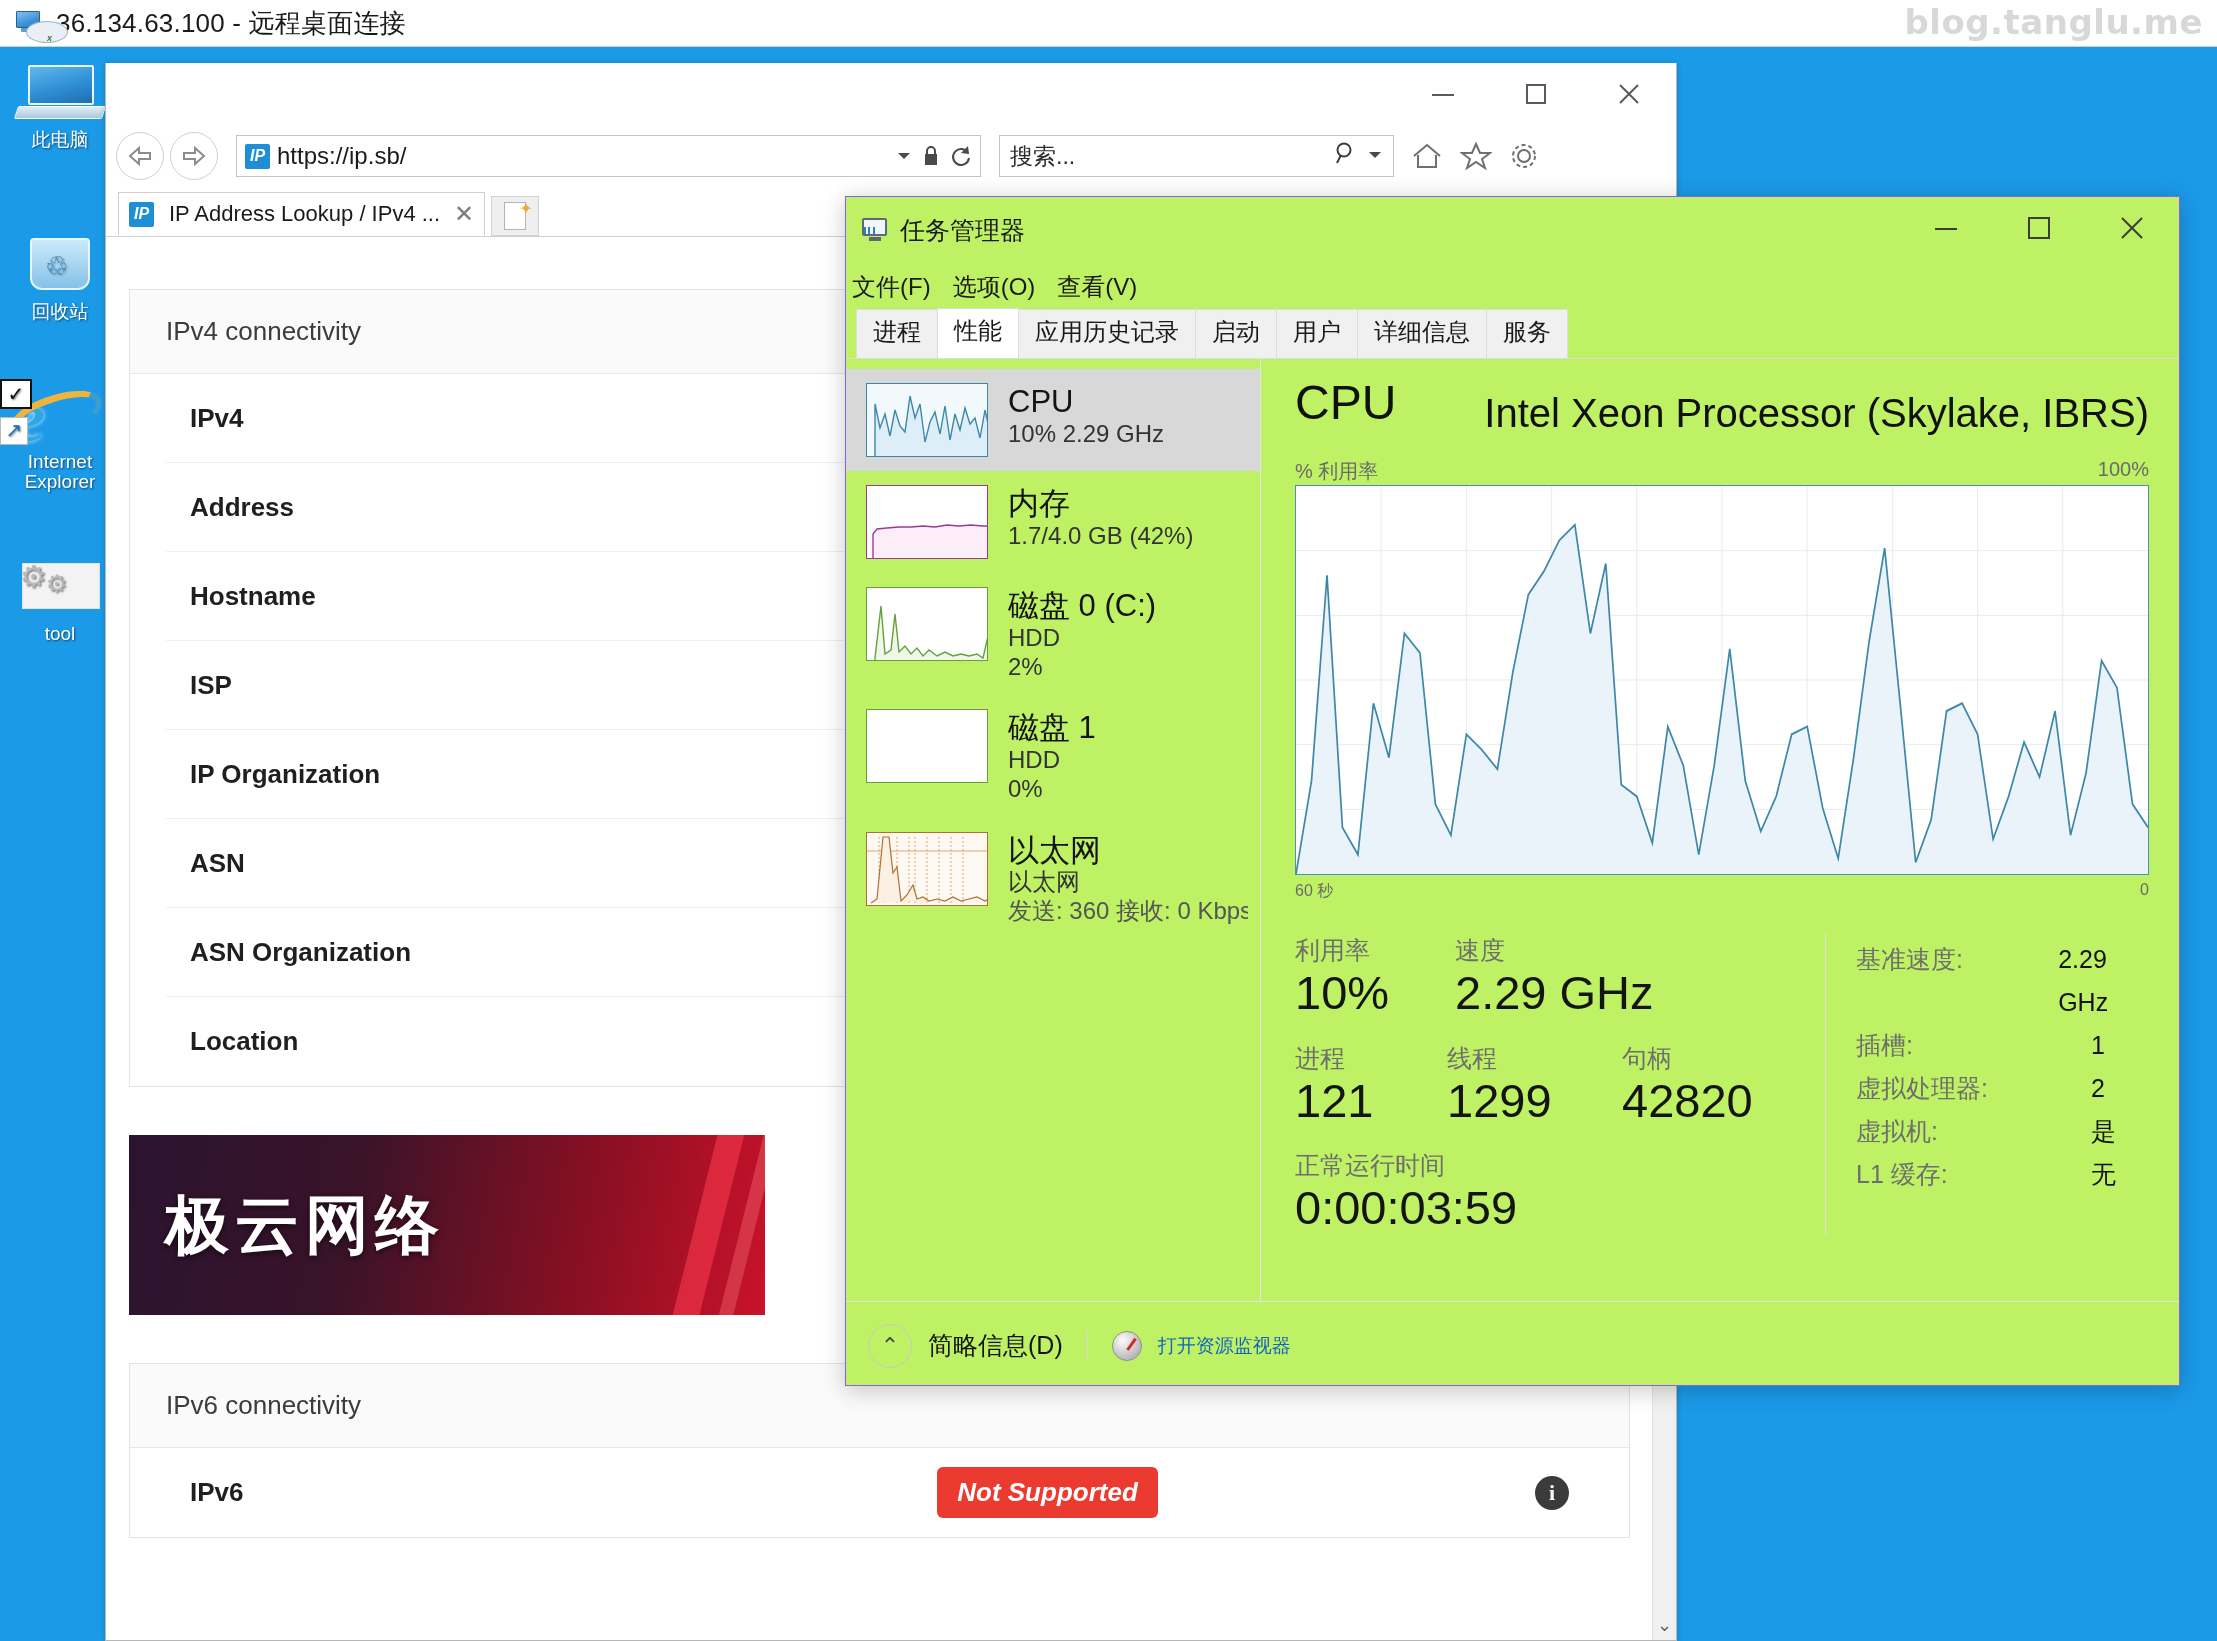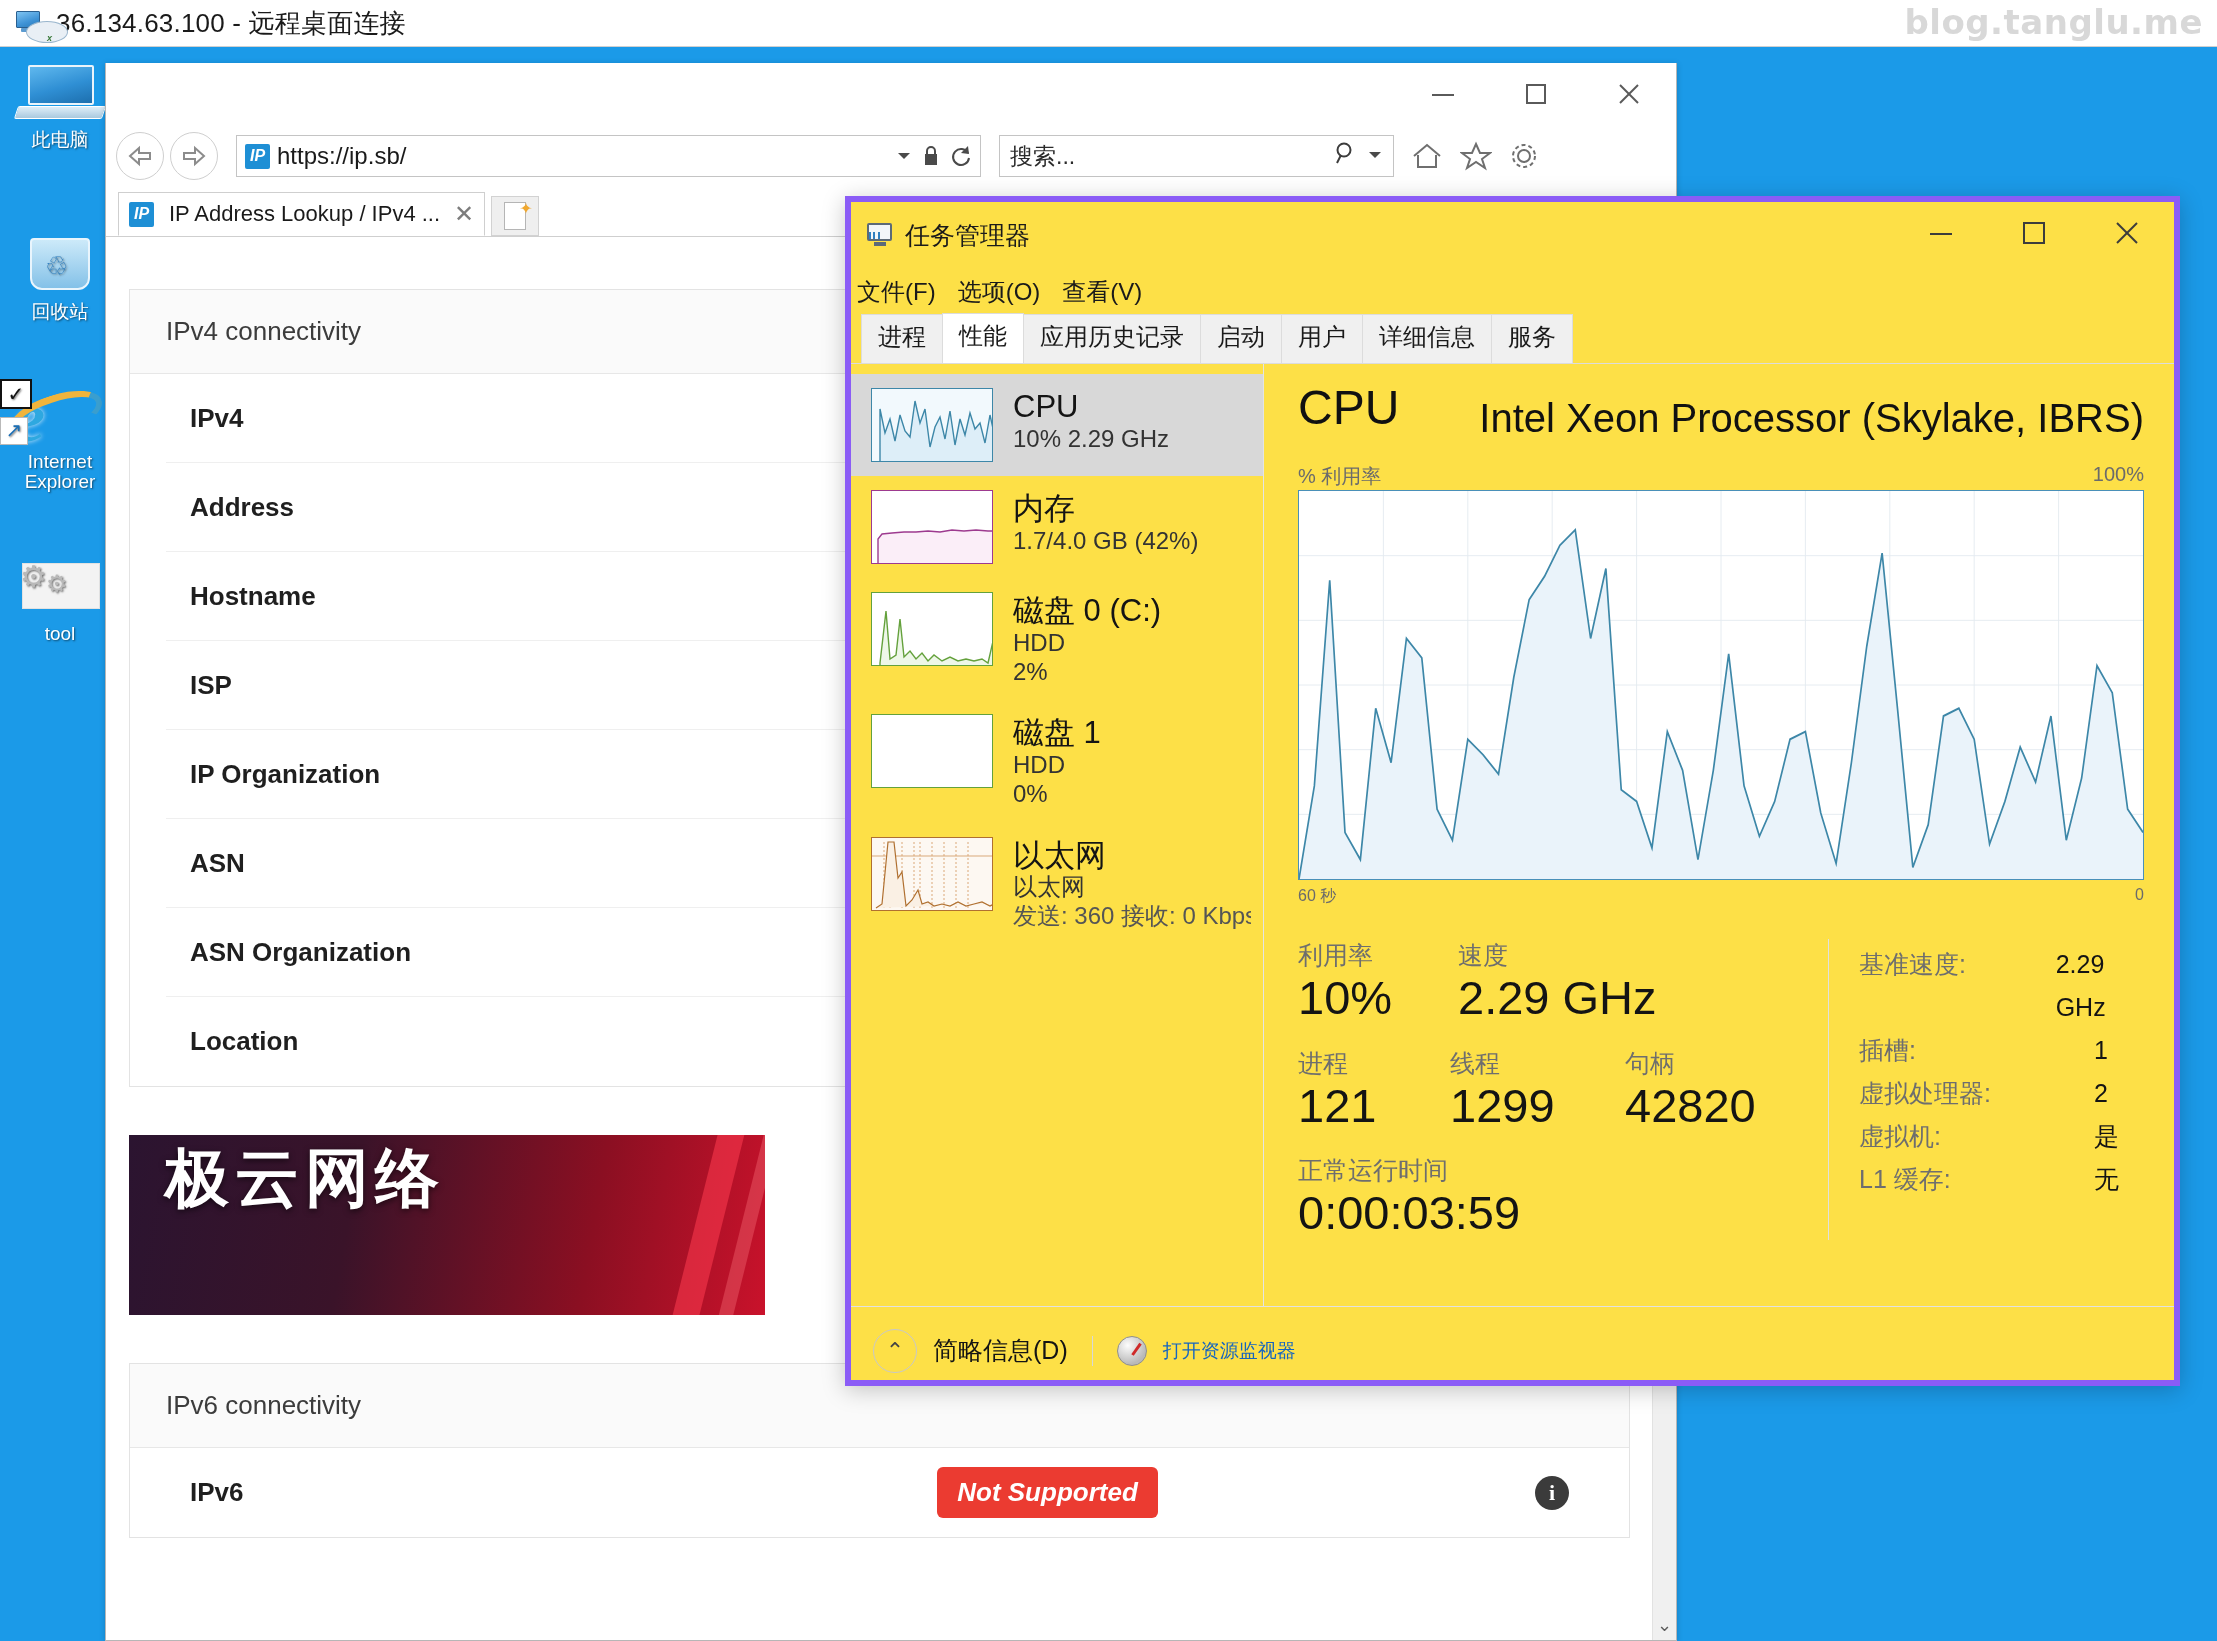--- a/index.html
+++ b/index.html
@@ -122,39 +122,39 @@
   .row-value.center{ text-align:center;}
   .badge{ display:inline-block; border-radius:6px; color:#fff; font-weight:bold; padding:10px 20px; font-size:26px;font-style:italic;}
   .badge.green{ background:#2eb24c;}
   .badge.red{ background:#eb3b31;}
   .badge.orange{ background:#efa42a; font-size:22px; padding:6px 14px; border-radius:5px;}
   .info-dot{ width:34px;height:34px;border-radius:50%;background:#3b3b3b;color:#fff;font-size:22px;
     font-weight:bold; display:flex; align-items:center; justify-content:center; font-family:"Liberation Serif",serif;}
 
   #banner{ margin:48px 0 0 0; width:636px; height:180px;
     background:linear-gradient(100deg,#2b1430 0%,#3a1329 35%,#8b0f22 72%,#c9122b 100%);
-    display:flex; align-items:flex-start; justify-content:flex-start; position:relative; overflow:hidden;}
+    display:flex; align-items:center; justify-content:flex-start; position:relative; overflow:hidden;}
   #banner .streak{ position:absolute; right:46px; top:-40px; width:26px; height:280px;
     background:rgba(255,60,80,.55); transform:rotate(14deg);}
   #banner .streak2{ position:absolute; right:12px; top:-40px; width:14px; height:280px;
     background:rgba(255,120,130,.35); transform:rotate(14deg);}
   #banner-text{ color:#fff; font-size:64px; font-weight:bold; letter-spacing:6px; margin-left:36px;
     text-shadow:0 2px 6px rgba(0,0,0,.6); z-index:2;}
 
   
   #page-scrollbar{ position:absolute; right:0; top:0; width:24px; height:1403px; background:#f0f0f0;
     border-left:1px solid #e2e2e2;}
   #page-scrollbar .thumb{ position:absolute; left:0; top:0; width:23px; height:150px; background:#cdcdcd;}
   #page-scrollbar .arrow-dn{ position:absolute; left:0; bottom:2px; width:23px; height:26px;
     color:#5c5c5c; font-size:18px; text-align:center; line-height:26px;}
 
   
   #taskmgr{
     position:absolute; left:845px; top:196px; width:1335px; height:1190px;
-    background:#fde047; border:6px solid #8b5cf6; box-shadow:0 4px 22px rgba(0,0,0,.22);
+    background:#bef264; border:1px solid #8b5cf6; box-shadow:0 4px 22px rgba(0,0,0,.22);
   }
   #tm-title{ height:66px; display:flex; align-items:center; padding-left:14px; position:relative;}
   #tm-title-text{ font-size:25px; color:#1a1a1a; margin-left:10px;}
   .tm-ico{ width:30px; height:26px; position:relative;}
   .tm-ico .scr{ position:absolute; left:2px; top:1px; width:25px; height:18px; background:#f2f6f9;
     border:2px solid #5c6a78; border-radius:2px;}
   .tm-ico .ln{ position:absolute; left:4px; top:10px; width:21px; height:7px;
     background:linear-gradient(90deg,#2f7fc0 0 2px,transparent 2px 4px,#2f7fc0 4px 6px,transparent 6px 9px,#2f7fc0 9px 11px,transparent 11px 21px);}
   .tm-ico .stnd{ position:absolute; left:9px; top:20px; width:12px; height:4px; background:#5c6a78;}
   #tm-winbtns{ position:absolute; right:0; top:0; width:280px; height:62px; display:flex;}

